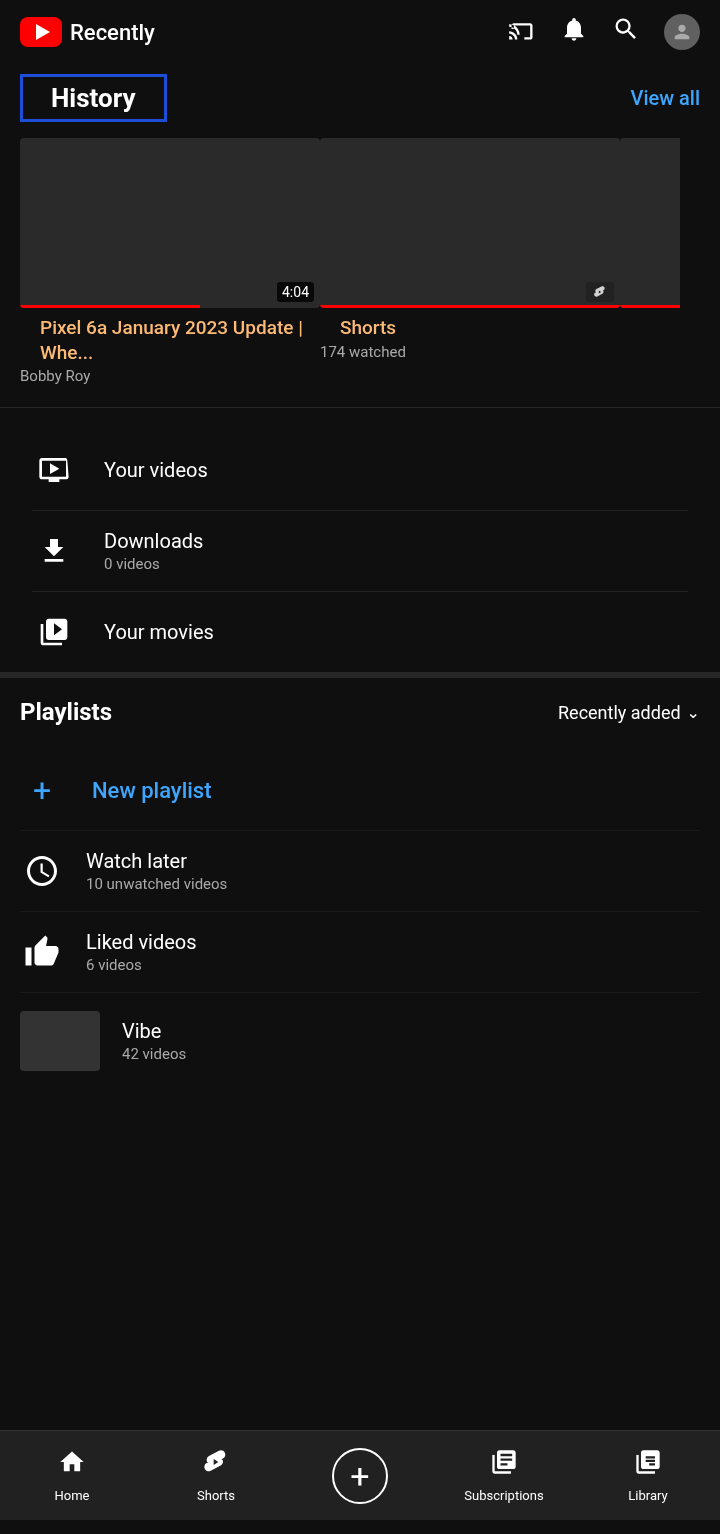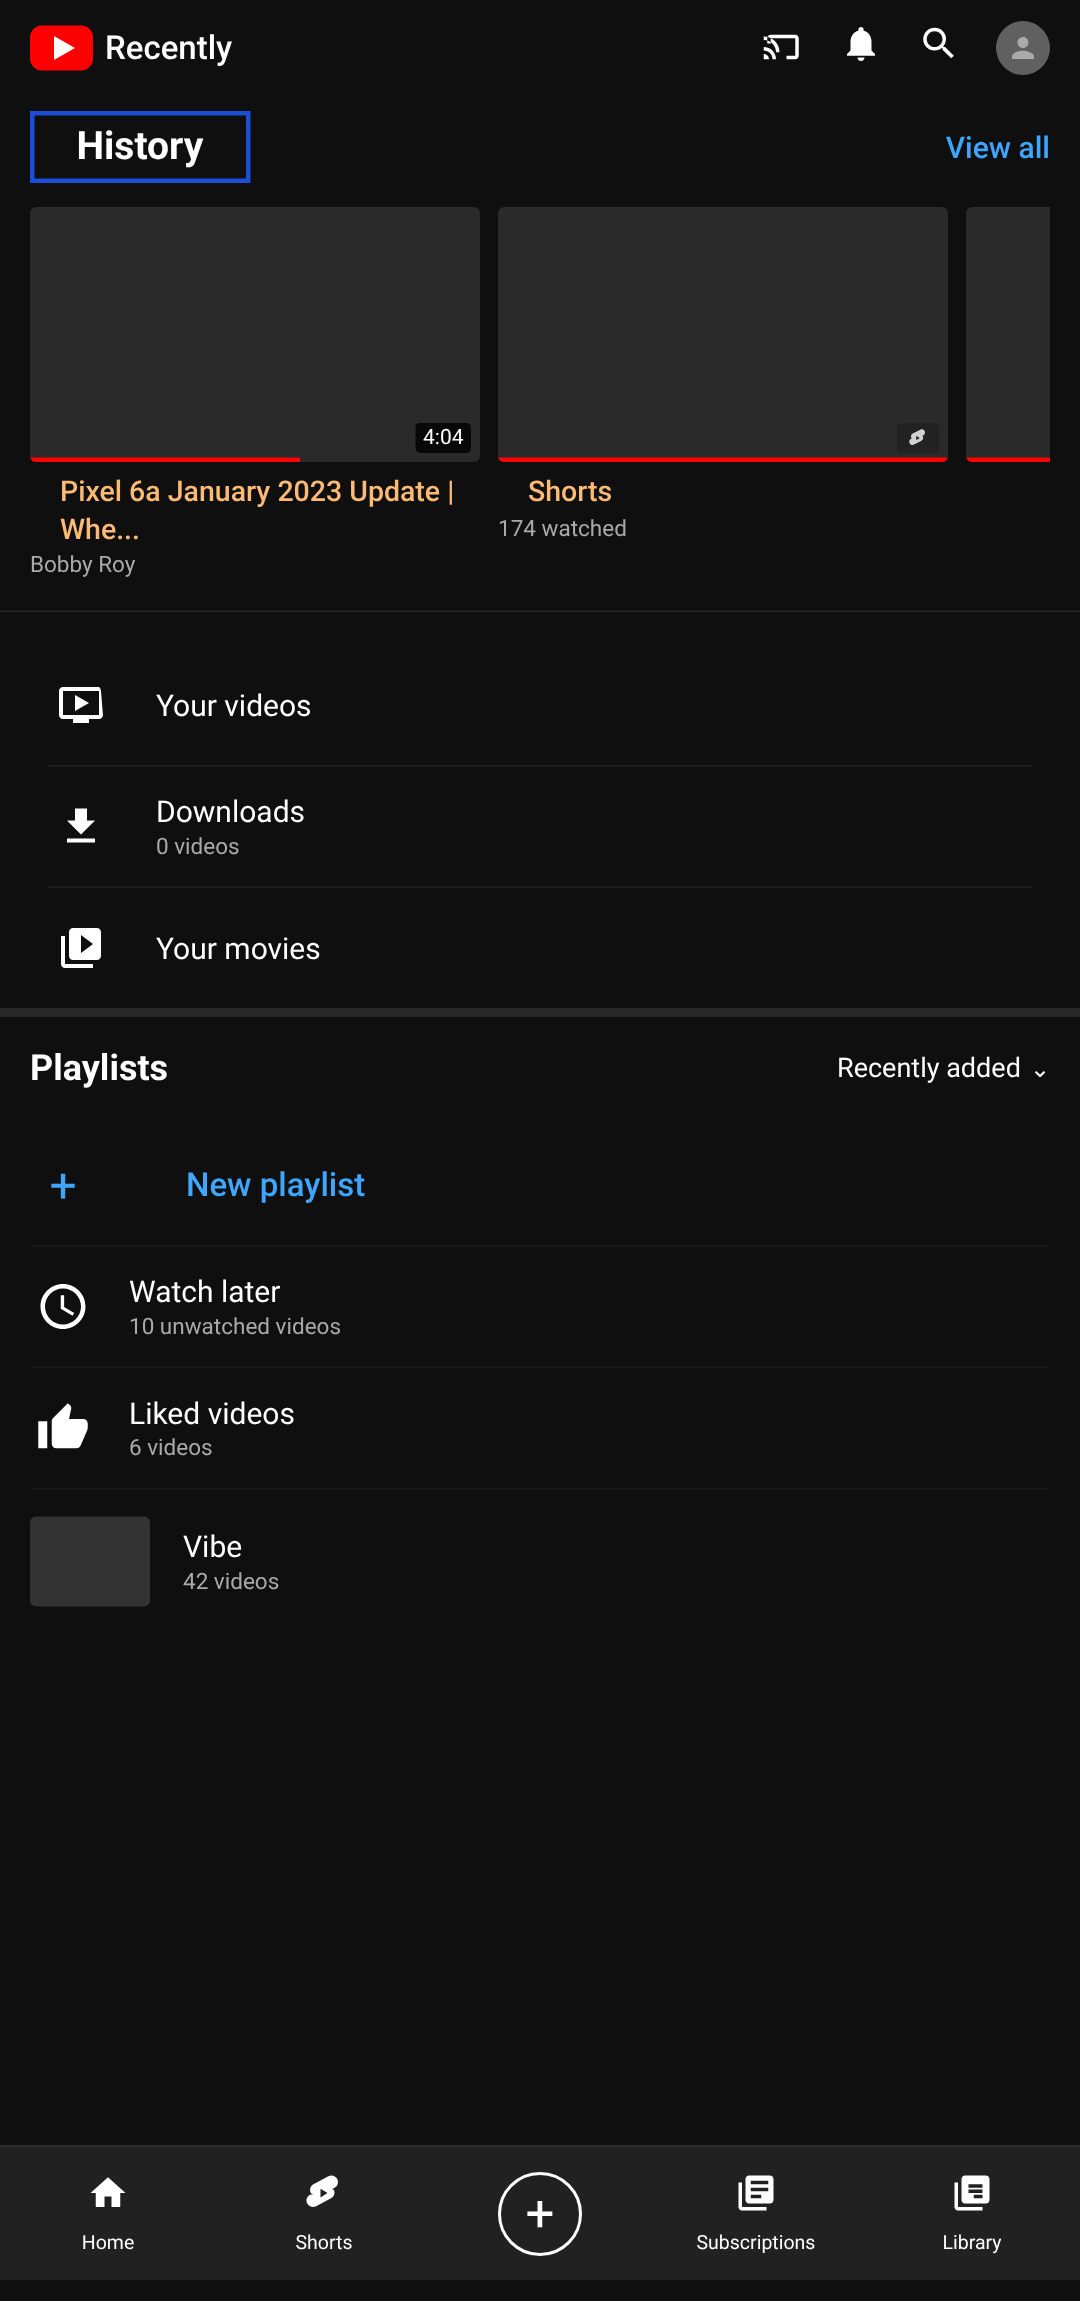--- a/index.html
+++ b/index.html
@@ -98,21 +98,21 @@
     .view-all-btn {
       font-size: 20px;
       color: #3ea6ff;
       cursor: pointer;
       font-weight: 500;
     }
 
     
     .history-thumbnails {
       display: flex;
-      gap: 12px;
+      gap: 0;
       overflow: hidden;
     }
     .thumb-item {
       flex: 0 0 auto;
       cursor: pointer;
     }
     .thumb-item:first-child {
       width: 300px;
     }
     .thumb-item:nth-child(2) {
@@ -271,21 +271,20 @@
       align-items: center;
       justify-content: center;
       font-size: 32px;
       color: #3ea6ff;
       flex-shrink: 0;
     }
     .new-playlist-label {
       font-size: 22px;
       color: #3ea6ff;
       font-weight: 500;
-      margin-left: 32px;
     }
 
     .playlist-item {
       display: flex;
       align-items: center;
       gap: 22px;
       padding: 18px 0;
       cursor: pointer;
       border-top: 1px solid #1a1a1a;
     }

